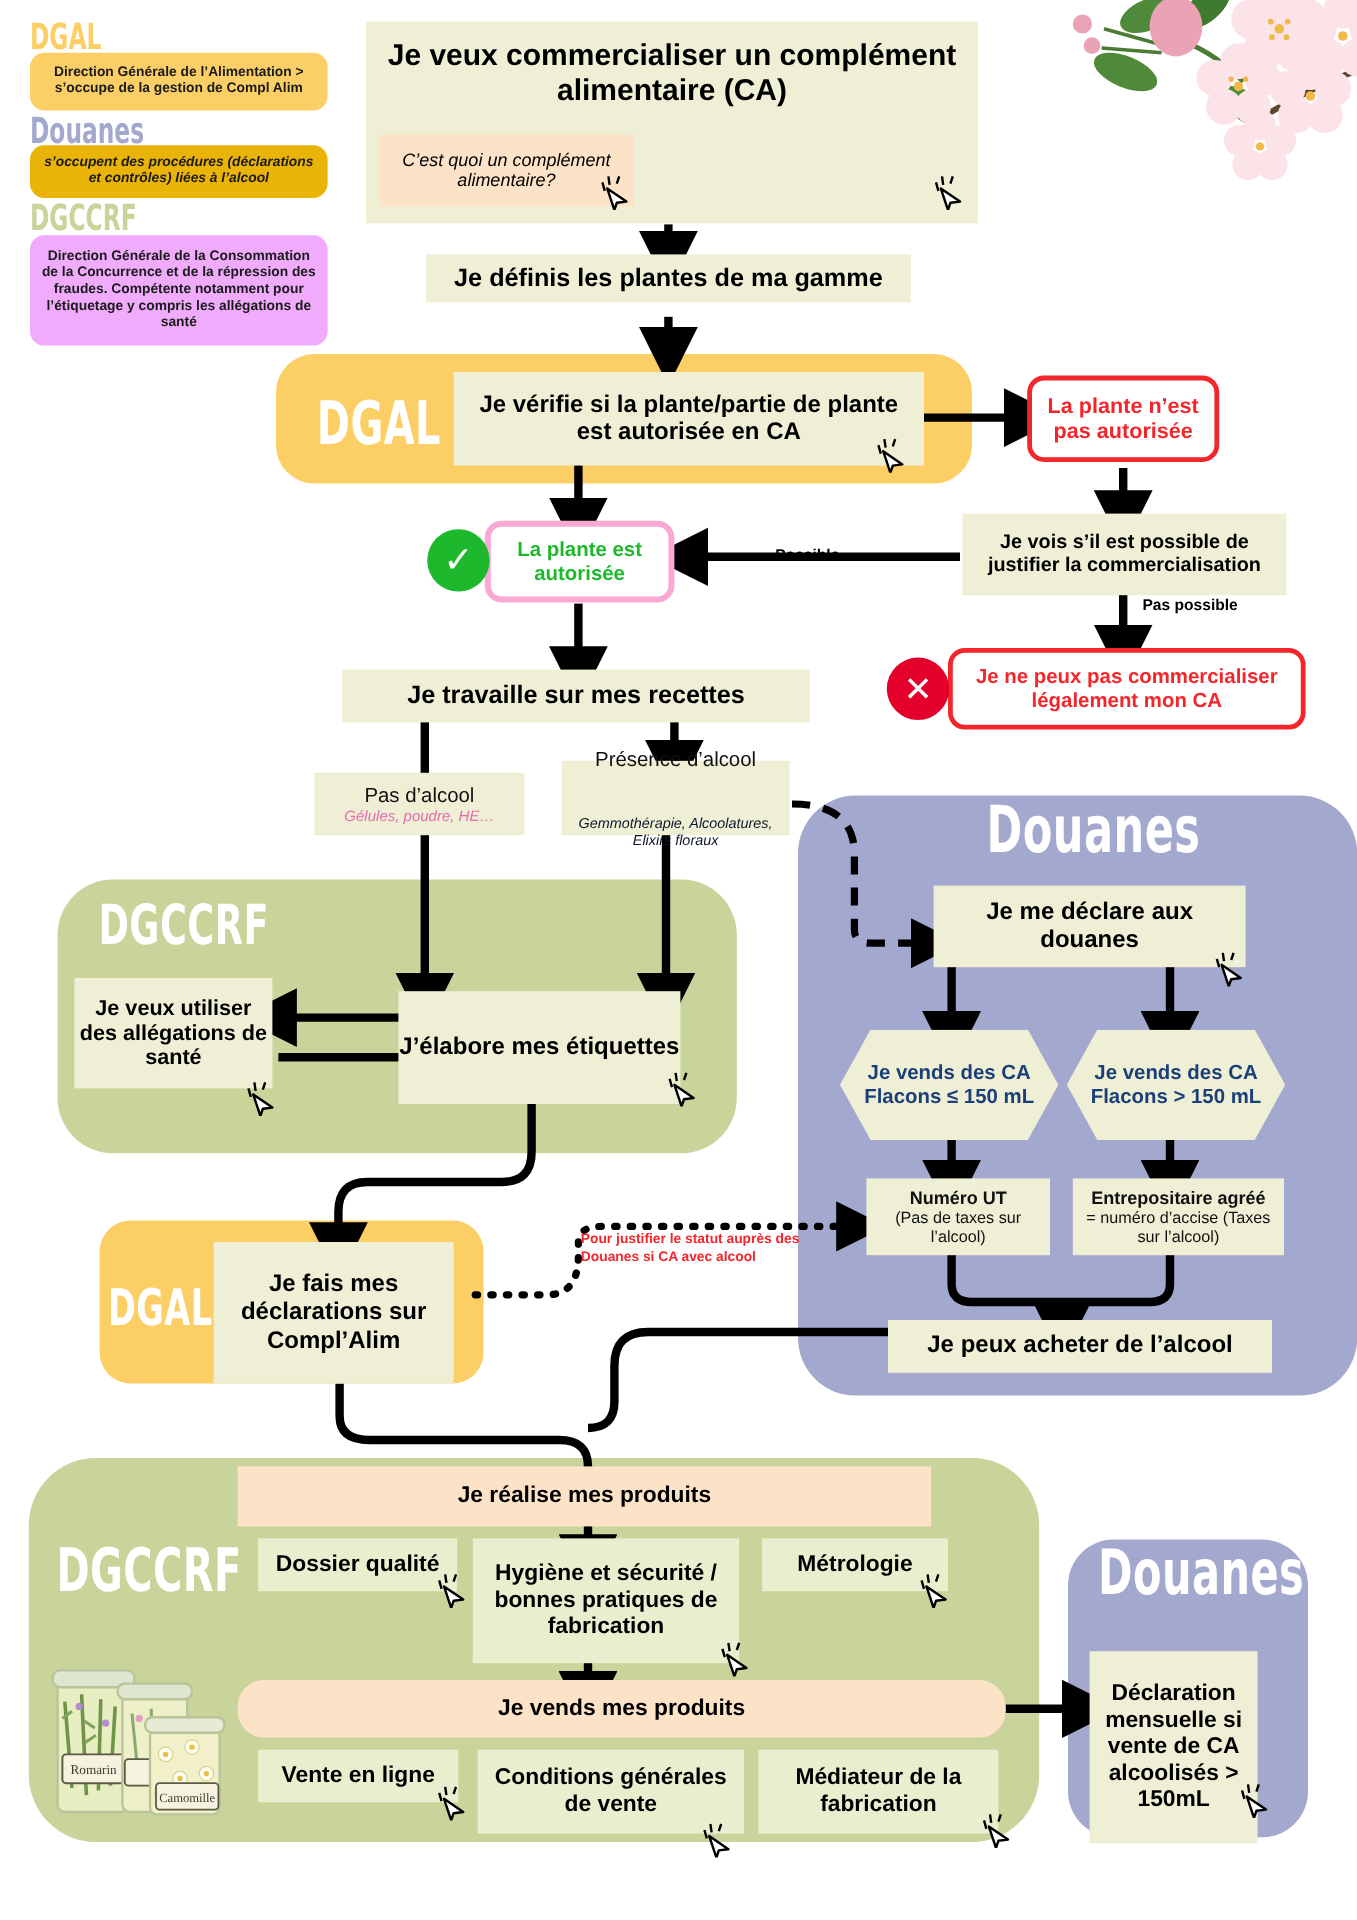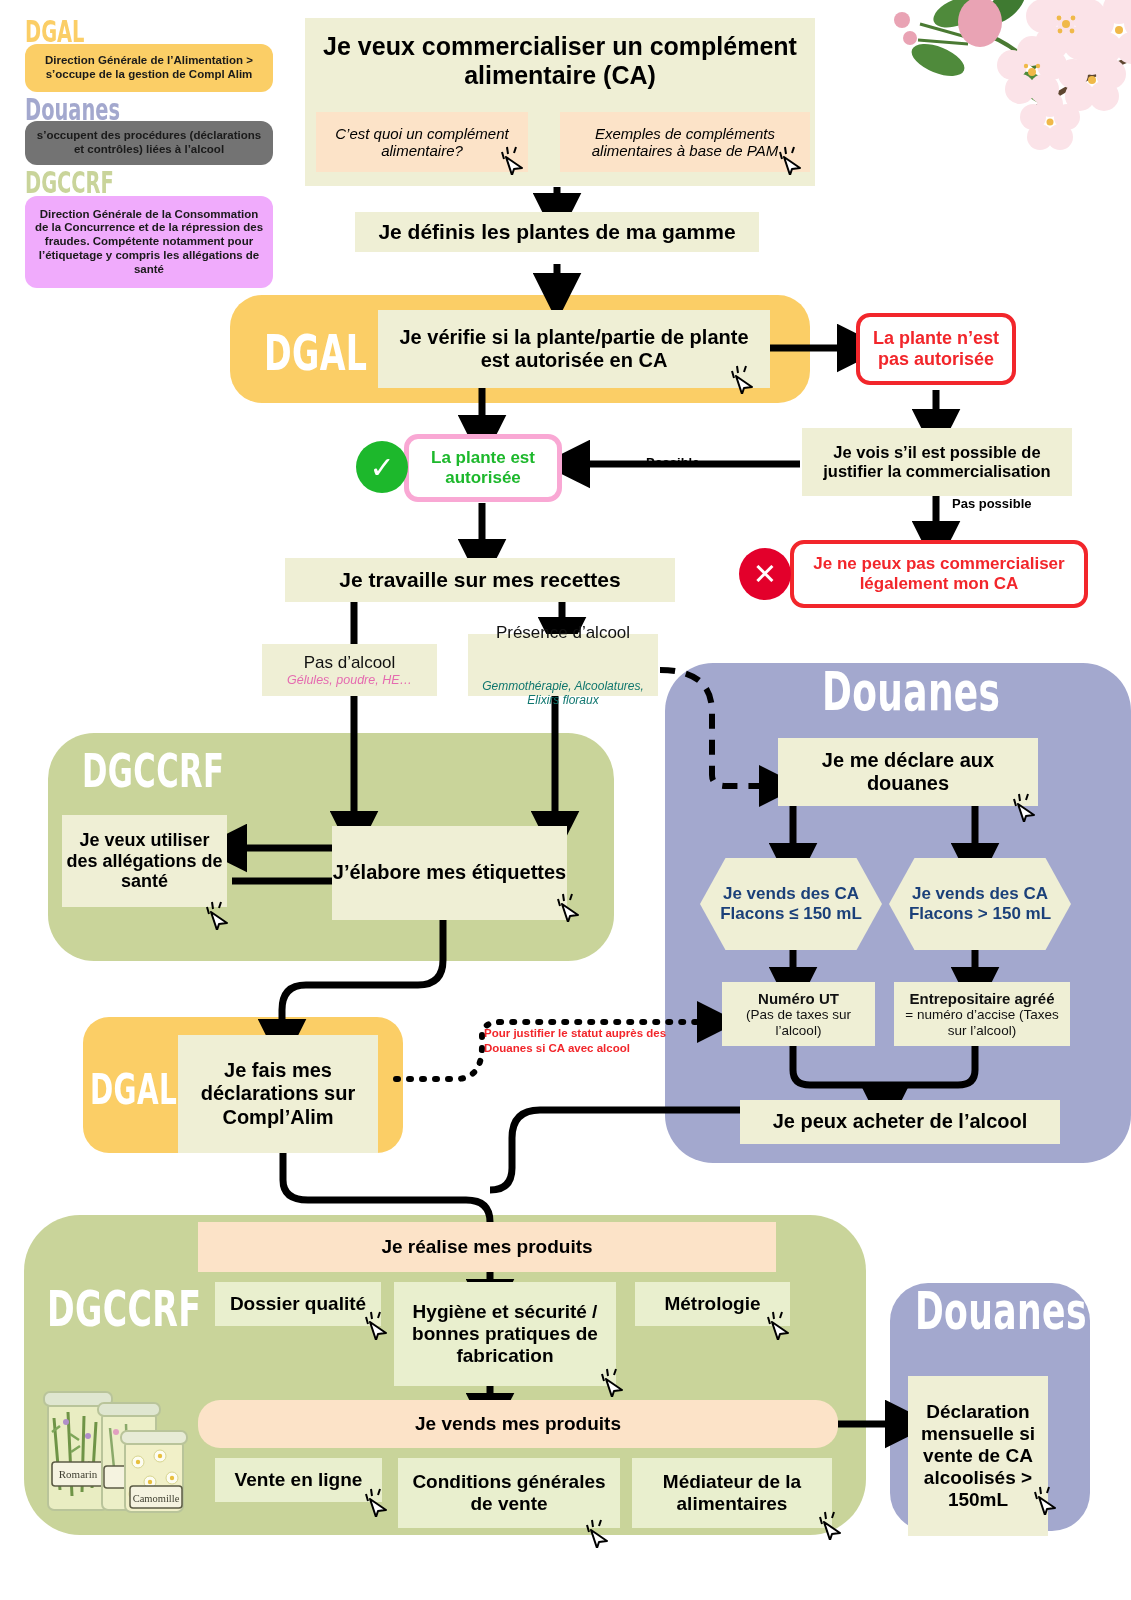--- a/index.html
+++ b/index.html
@@ -129,21 +129,21 @@
           <circle cx="0" cy="0" r="3.5" fill="#f0b949"></circle>
         </g>
       </g>
     </g>
   </svg>
 
   <div class="legend-title" style="left:25px;top:14px;font-size:30px;color:#FBCE66;">DGAL</div>
   <div class="legend-box" style="left:25px;top:44px;width:248px;height:48px;background:#FBCE66;font-size:11.5px;">Direction Générale de l’Alimentation &gt; s’occupe de la gestion de Compl Alim</div>
 
   <div class="legend-title" style="left:25px;top:92px;font-size:30px;color:#A3A8CE;">Douanes</div>
-  <div class="legend-box" style="left:25px;top:121px;width:248px;height:44px;background:#737373;font-size:11.5px;">s’occupent des procédures (déclarations et contrôles) liées à l’alcool</div>
+  <div class="legend-box" style="left:25px;top:121px;width:248px;height:44px;background:#eab308;font-size:11.5px;font-style:italic;">s’occupent des procédures (déclarations et contrôles) liées à l’alcool</div>
 
   <div class="legend-title" style="left:25px;top:165px;font-size:30px;color:#C9D49A;">DGCCRF</div>
   <div class="legend-box" style="left:25px;top:196px;width:248px;height:92px;background:#f0abfc;font-size:11.5px;">Direction Générale de la Consommation de la Concurrence et de la répression des fraudes. Compétente notamment pour l’étiquetage y compris les allégations de santé</div>
 
   <div class="zone zone-orange" style="left:230px;top:295px;width:580px;height:108px;border-radius:32px;"></div>
   <div class="zone-label" style="left:264px;top:324px;font-size:50px;">DGAL</div>
 
   <div class="zone zone-purple" style="left:665px;top:663px;width:466px;height:500px;border-radius:48px;"></div>
   <div class="zone-label" style="left:822px;top:660px;font-size:54px;">Douanes</div>
 
@@ -265,21 +265,20 @@
     </g>
 
     <g stroke="#000" stroke-width="6" fill="none" stroke-dasharray="2 11" stroke-linecap="round" marker-end="url(#ah)">
       <path d="M396 1079 L456 1079 Q482 1079 482 1046 L482 1035 Q482 1022 502 1022 L710 1022"></path>
     </g>
   </svg>
 
   <div class="abs cream" style="left:305px;top:18px;width:510px;height:168px;"></div>
   <div class="box b-bold" style="left:320px;top:24px;width:480px;height:74px;font-size:25px;">Je veux commercialiser un complément alimentaire (CA)</div>
   <div class="box peach b-italic" style="left:316px;top:112px;width:212px;height:60px;font-size:15px;padding:0 6px;">C’est quoi un complément alimentaire?</div>
-  <div class="box peach b-italic" style="left:560px;top:112px;width:250px;height:60px;font-size:15px;padding:0 6px;">Exemples de compléments alimentaires à base de PAM</div>
 
   <div class="box cream b-bold" style="left:355px;top:212px;width:404px;height:40px;font-size:21px;">Je définis les plantes de ma gamme</div>
 
   <div class="box cream b-bold" style="left:378px;top:310px;width:392px;height:78px;font-size:20px;padding:0 10px;">Je vérifie si la plante/partie de plante est autorisée en CA</div>
 
   <div class="box redbox" style="left:856px;top:313px;width:160px;height:72px;font-size:18px;padding:0 6px;">La plante n’est pas autorisée</div>
 
   <div class="box cream b-bold" style="left:802px;top:428px;width:270px;height:68px;font-size:16.5px;padding:0 8px;">Je vois s’il est possible de justifier la commercialisation</div>
 
   <div class="box redbox" style="left:790px;top:540px;width:298px;height:68px;font-size:17px;padding:0 10px;">Je ne peux pas commercialiser légalement mon CA</div>
@@ -296,21 +295,21 @@
 
   <div class="abs cream" style="left:262px;top:644px;width:175px;height:52px;display:flex;flex-direction:column;
               align-items:center;justify-content:center;">
     <div style="font-size:17px;color:#111;">Pas d’alcool</div>
     <div style="font-size:12.5px;font-style:italic;color:#E56BB0;">Gélules, poudre, HE…</div>
   </div>
 
   <div class="abs cream" style="left:468px;top:634px;width:190px;height:62px;display:flex;flex-direction:column;
               align-items:center;justify-content:center;padding:0 4px;box-sizing:border-box;gap:36px;">
     <div style="font-size:17px;color:#111;">Présence d’alcool</div>
-    <div style="font-size:12px;font-style:italic;color:#0f766e;text-align:center;line-height:1.2;">Gemmothérapie, Alcoolatures, Elixirs floraux</div>
+    <div style="font-size:12px;font-style:italic;color:#0f172a;text-align:center;line-height:1.2;">Gemmothérapie, Alcoolatures, Elixirs floraux</div>
   </div>
 
   <div class="box cream b-bold" style="left:62px;top:815px;width:165px;height:92px;font-size:18px;padding:4px 4px;text-align:center;">Je veux utiliser des allégations de santé</div>
 
   <div class="box cream b-bold" style="left:332px;top:826px;width:235px;height:94px;font-size:20px;">J’élabore mes étiquettes</div>
 
   <div class="box cream b-bold" style="left:178px;top:1035px;width:200px;height:118px;font-size:20px;padding:0 6px;">Je fais mes déclarations sur Compl’Alim</div>
 
   <div class="wlbl-red" style="left:484px;top:1026px;width:210px;">Pour justifier le statut auprès des Douanes si CA avec alcool</div>
 
@@ -340,21 +339,21 @@
   <div class="box palecream b-bold" style="left:394px;top:1282px;width:222px;height:104px;font-size:19px;padding:0 4px;">Hygiène et sécurité / bonnes pratiques de fabrication</div>
 
   <div class="box palecream b-bold" style="left:635px;top:1282px;width:155px;height:44px;font-size:19px;">Métrologie</div>
 
   <div class="box peach b-bold" style="left:198px;top:1400px;width:640px;height:48px;font-size:19px;border-radius:22px;">Je vends mes produits</div>
 
   <div class="box palecream b-bold" style="left:215px;top:1458px;width:167px;height:44px;font-size:19px;">Vente en ligne</div>
 
   <div class="box palecream b-bold" style="left:398px;top:1458px;width:222px;height:70px;font-size:19px;padding:0 4px;">Conditions générales de vente</div>
 
-  <div class="box palecream b-bold" style="left:632px;top:1458px;width:200px;height:70px;font-size:19px;padding:0 4px;">Médiateur de la alimentaires</div>
+  <div class="box palecream b-bold" style="left:632px;top:1458px;width:200px;height:70px;font-size:19px;padding:0 4px;">Médiateur de la fabrication</div>
 
   <div class="box cream b-bold" style="left:908px;top:1376px;width:140px;height:160px;font-size:19px;padding:0 4px;">Déclaration mensuelle si vente de CA alcoolisés &gt; 150mL</div>
 
   <svg class="cur" style="left:730px;top:362px;" viewBox="0 0 30 32">
       <g>
         <path d="M4 16 L2 9 M8 11 L7 4 M14 10 L16 4" stroke="#000" stroke-width="2" fill="none"></path>
         <path d="M6 14 L22 25 L14 26 L12 32 Z" fill="#fff" stroke="#000" stroke-width="2" stroke-linejoin="round"></path>
       </g>
     </svg>
   <svg class="cur" style="left:500px;top:143px;" viewBox="0 0 30 32">

